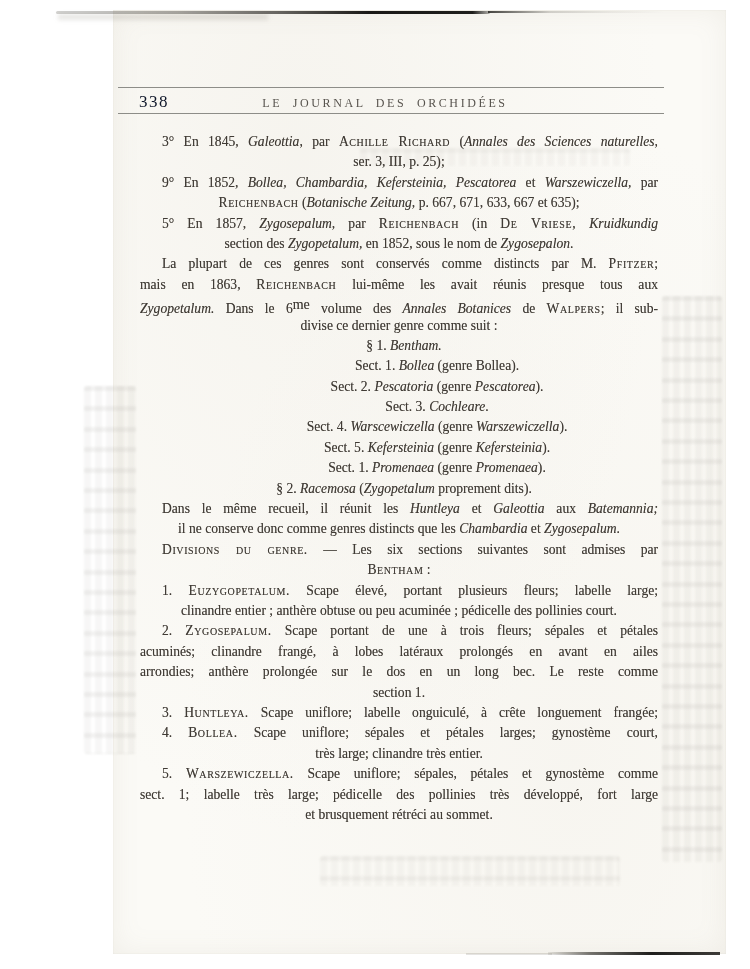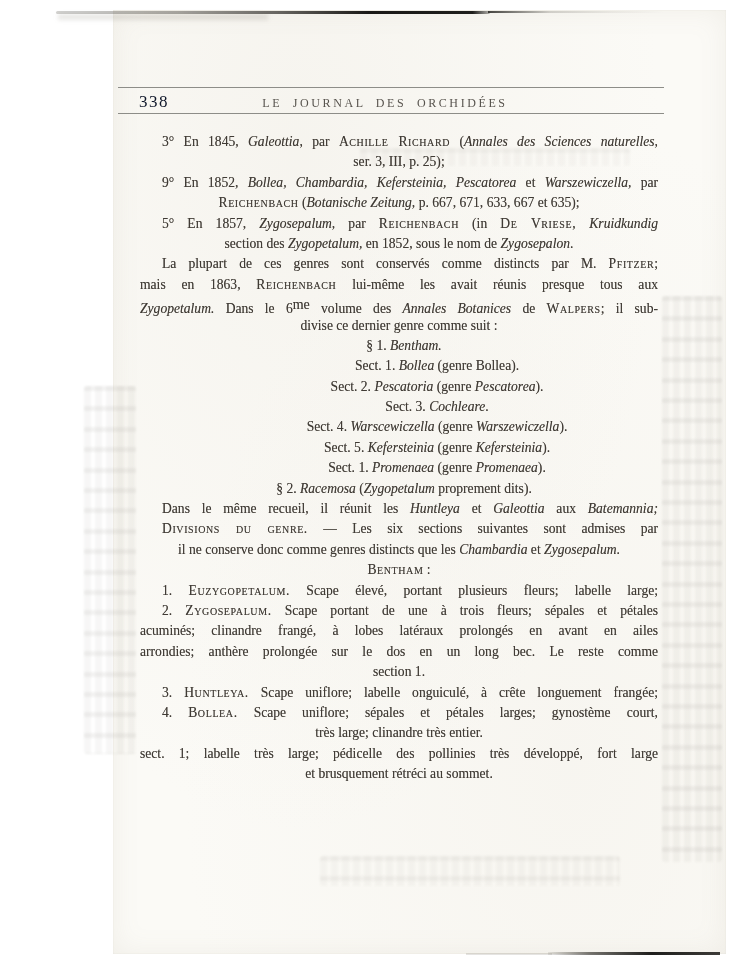--- a/index.html
+++ b/index.html
@@ -112,26 +112,28 @@
     <div class="line ind-none"><span>divise ce dernier genre comme suit :</span></div>
     <div class="line ind-s1"><span>§ 1. </span><span class="i">Bentham.</span></div>
     <div class="line ind-s2"><span>Sect. 1. </span><span class="i">Bollea</span><span> (genre Bollea).</span></div>
     <div class="line ind-s2"><span>Sect. 2. </span><span class="i">Pescatoria</span><span> (genre </span><span class="i">Pescatorea</span><span>).</span></div>
     <div class="line ind-s2"><span>Sect. 3. </span><span class="i">Cochleare</span><span>.</span></div>
     <div class="line ind-s2"><span>Sect. 4. </span><span class="i">Warscewiczella</span><span> (genre </span><span class="i">Warszewiczella</span><span>).</span></div>
     <div class="line ind-s2"><span>Sect. 5. </span><span class="i">Kefersteinia</span><span> (genre </span><span class="i">Kefersteinia</span><span>).</span></div>
     <div class="line ind-s2"><span>Sect. 1. </span><span class="i">Promenaea</span><span> (genre </span><span class="i">Promenaea</span><span>).</span></div>
     <div class="line ind-s1"><span>§ 2. </span><span class="i">Racemosa</span><span> (</span><span class="i">Zygopetalum</span><span> proprement dits).</span></div>
     <div class="line ind-para just"><span>Dans le même recueil, il réunit les </span><span class="i">Huntleya</span><span> et </span><span class="i">Galeottia</span><span> aux </span><span class="i">Batemannia;</span></div>
+    <div class="line ind-none"><span>il ne conserve donc comme genres distincts que les </span><span class="i">Chambardia</span><span> et </span><span class="i">Zygosepalum</span><span>.</span></div>
     <div class="line ind-para just"><span class="sc">Divisions du genre.</span><span> — Les six sections suivantes sont admises par</span></div>
-    <div class="line ind-none"><span>il ne conserve donc comme genres distincts que les </span><span class="i">Chambardia</span><span> et </span><span class="i">Zygosepalum</span><span>.</span></div>
     <div class="line ind-none"><span class="sc">Bentham</span><span> :</span></div>
     <div class="line ind-para just"><span>1. </span><span class="sc">Euzygopetalum.</span><span> Scape élevé, portant plusieurs fleurs; labelle large;</span></div>
+    <div class="line ind-none"><span>clinandre entier ; anthère obtuse ou peu acuminée ; pédicelle des pollinies court.</span></div>
     <div class="line ind-para just"><span>2. </span><span class="sc">Zygosepalum.</span><span> Scape portant de une à trois fleurs; sépales et pétales</span></div>
     <div class="line ind-none just"><span>acuminés; clinandre frangé, à lobes latéraux prolongés en avant en ailes</span></div>
     <div class="line ind-none just"><span>arrondies; anthère prolongée sur le dos en un long bec. Le reste comme</span></div>
     <div class="line ind-none"><span>section 1.</span></div>
     <div class="line ind-para just"><span>3. </span><span class="sc">Huntleya.</span><span> Scape uniflore; labelle onguiculé, à crête longuement frangée;</span></div>
     <div class="line ind-para just"><span>4. </span><span class="sc">Bollea.</span><span> Scape uniflore; sépales et pétales larges; gynostème court,</span></div>
     <div class="line ind-none"><span>très large; clinandre très entier.</span></div>
+    <div class="line ind-para just"><span>5. </span><span class="sc">Warszewiczella.</span><span> Scape uniflore; sépales, pétales et gynostème comme</span></div>
     <div class="line ind-none just"><span>sect. 1; labelle très large; pédicelle des pollinies très développé, fort large</span></div>
     <div class="line ind-none"><span>et brusquement rétréci au sommet.</span></div>
   </div>
 
 </body></html>

